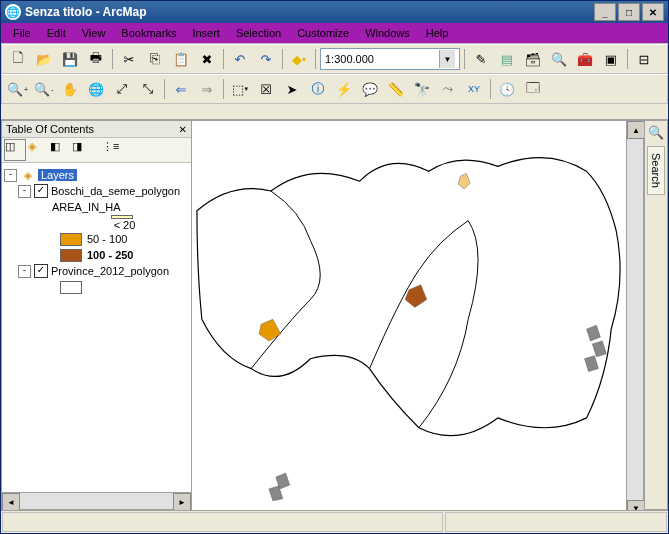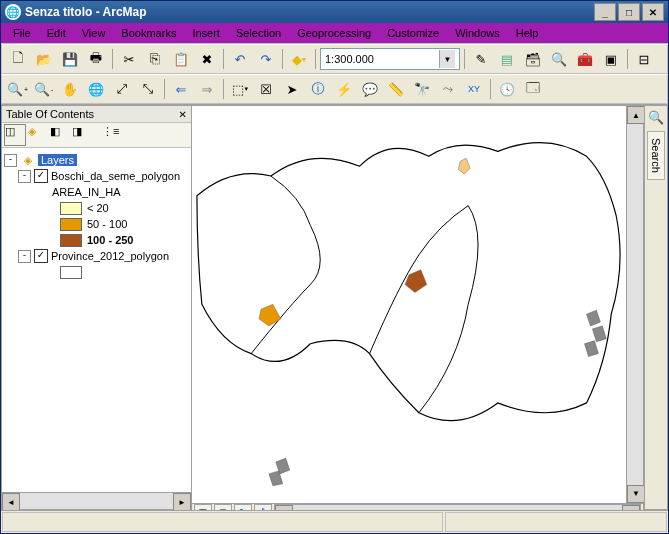--- a/index.html
+++ b/index.html
@@ -116,20 +116,21 @@
     display:flex;
     align-items:center;
     justify-content:center;
     font-size:8px;
   }
   .work-area {
     flex: 1;
     display: flex;
     overflow: hidden;
     border-top: 1px solid #a0a0a0;
+    margin-top: 15px;
   }
   .toc-panel {
     width: 189px;
     background: #ece9d8;
     border: 1px solid #a0a0a0;
     display: flex;
     flex-direction: column;
   }
   .toc-title {
     background: #e8e8e0;
@@ -299,21 +300,20 @@
     </div>
   </div>
 
   <div class="menubar">
     <div class="menu-item">File</div>
     <div class="menu-item">Edit</div>
     <div class="menu-item">View</div>
     <div class="menu-item">Bookmarks</div>
     <div class="menu-item">Insert</div>
     <div class="menu-item">Selection</div>
-    <div class="menu-item">Geoprocessing</div>
     <div class="menu-item">Customize</div>
     <div class="menu-item">Windows</div>
     <div class="menu-item">Help</div>
   </div>
 
   <div class="toolbar">
     <div class="tb-btn">🗋</div>
     <div class="tb-btn">📂</div>
     <div class="tb-btn">💾</div>
     <div class="tb-btn">🖶</div>
@@ -391,21 +391,21 @@
           <span class="tree-label-dataframe">Layers</span>
         </div>
         <div class="tree-row" style="padding-left:14px;">
           <div class="tree-toggle">-</div>
           <div class="tree-check">✓</div>
           <span>Boschi_da_seme_polygon</span>
         </div>
         <div class="tree-row" style="padding-left:48px;">
           <span>AREA_IN_HA</span>
         </div>
-        <div class="tree-row" style="padding-left:56px;">
+        <div class="tree-row" style="padding-left:56px;flex-direction:column;">
           <div class="legend-swatch" style="background:#FFFFBE;"></div>
           <span>&lt; 20</span>
         </div>
         <div class="tree-row" style="padding-left:56px;">
           <div class="legend-swatch" style="background:#E69800;"></div>
           <span>50 - 100</span>
         </div>
         <div class="tree-row" style="padding-left:56px;font-weight:bold;">
           <div class="legend-swatch" style="background:#A85318;"></div>
           <span>100 - 250</span>

